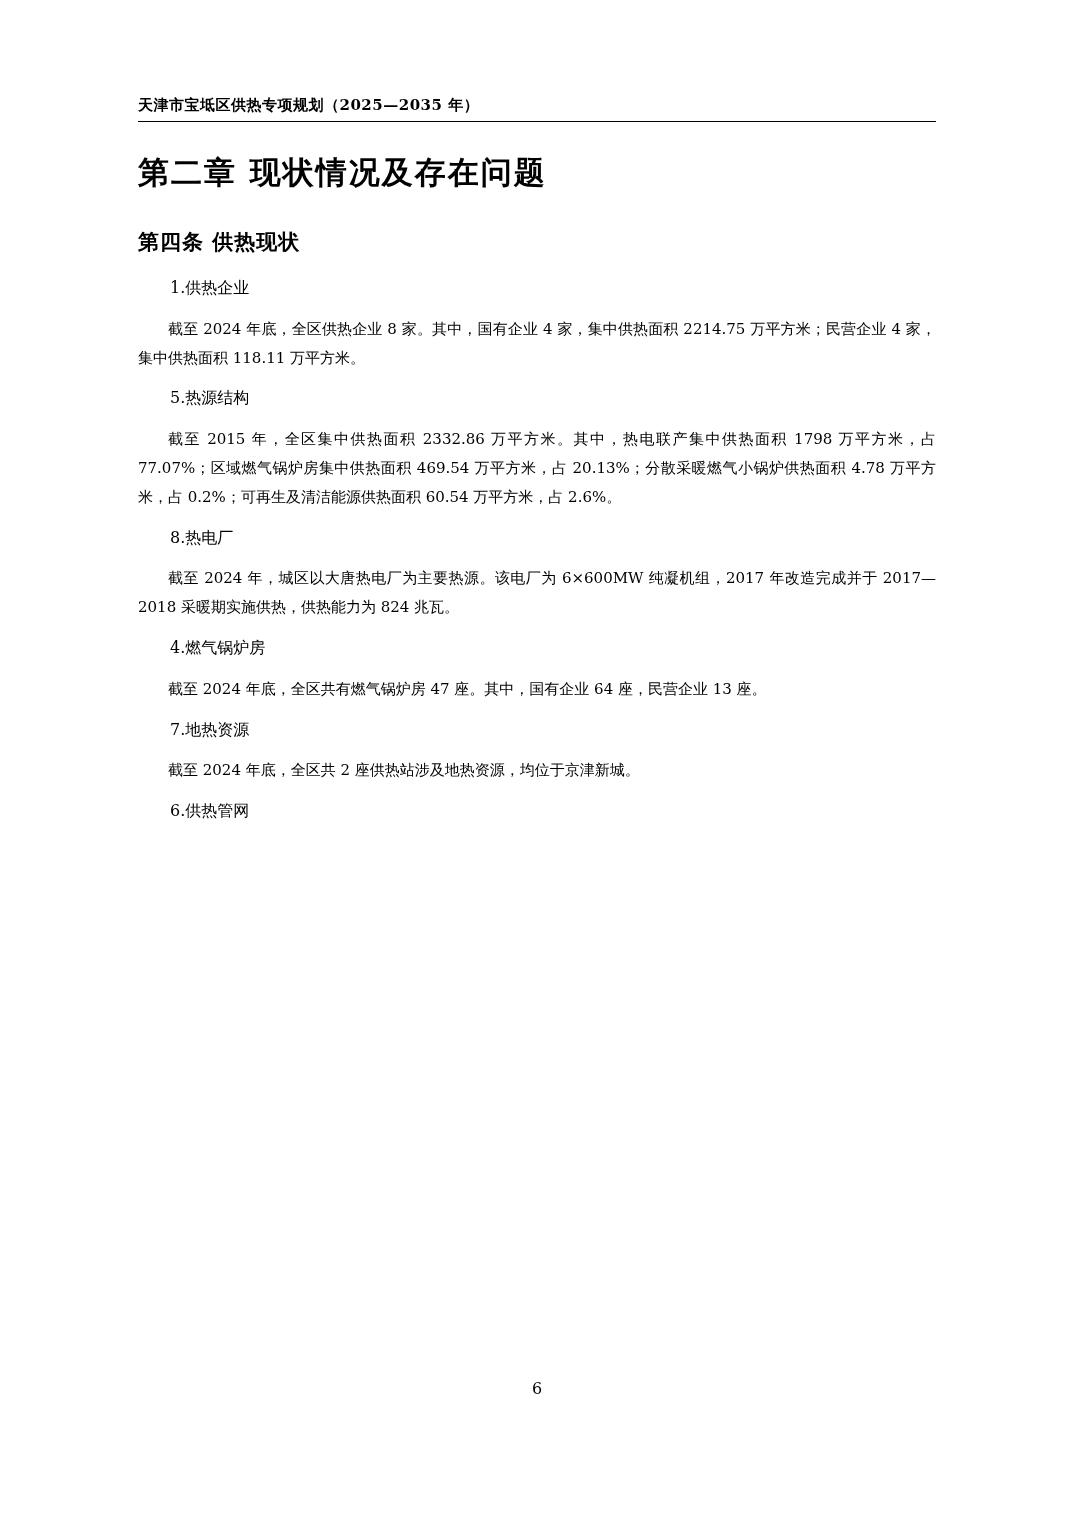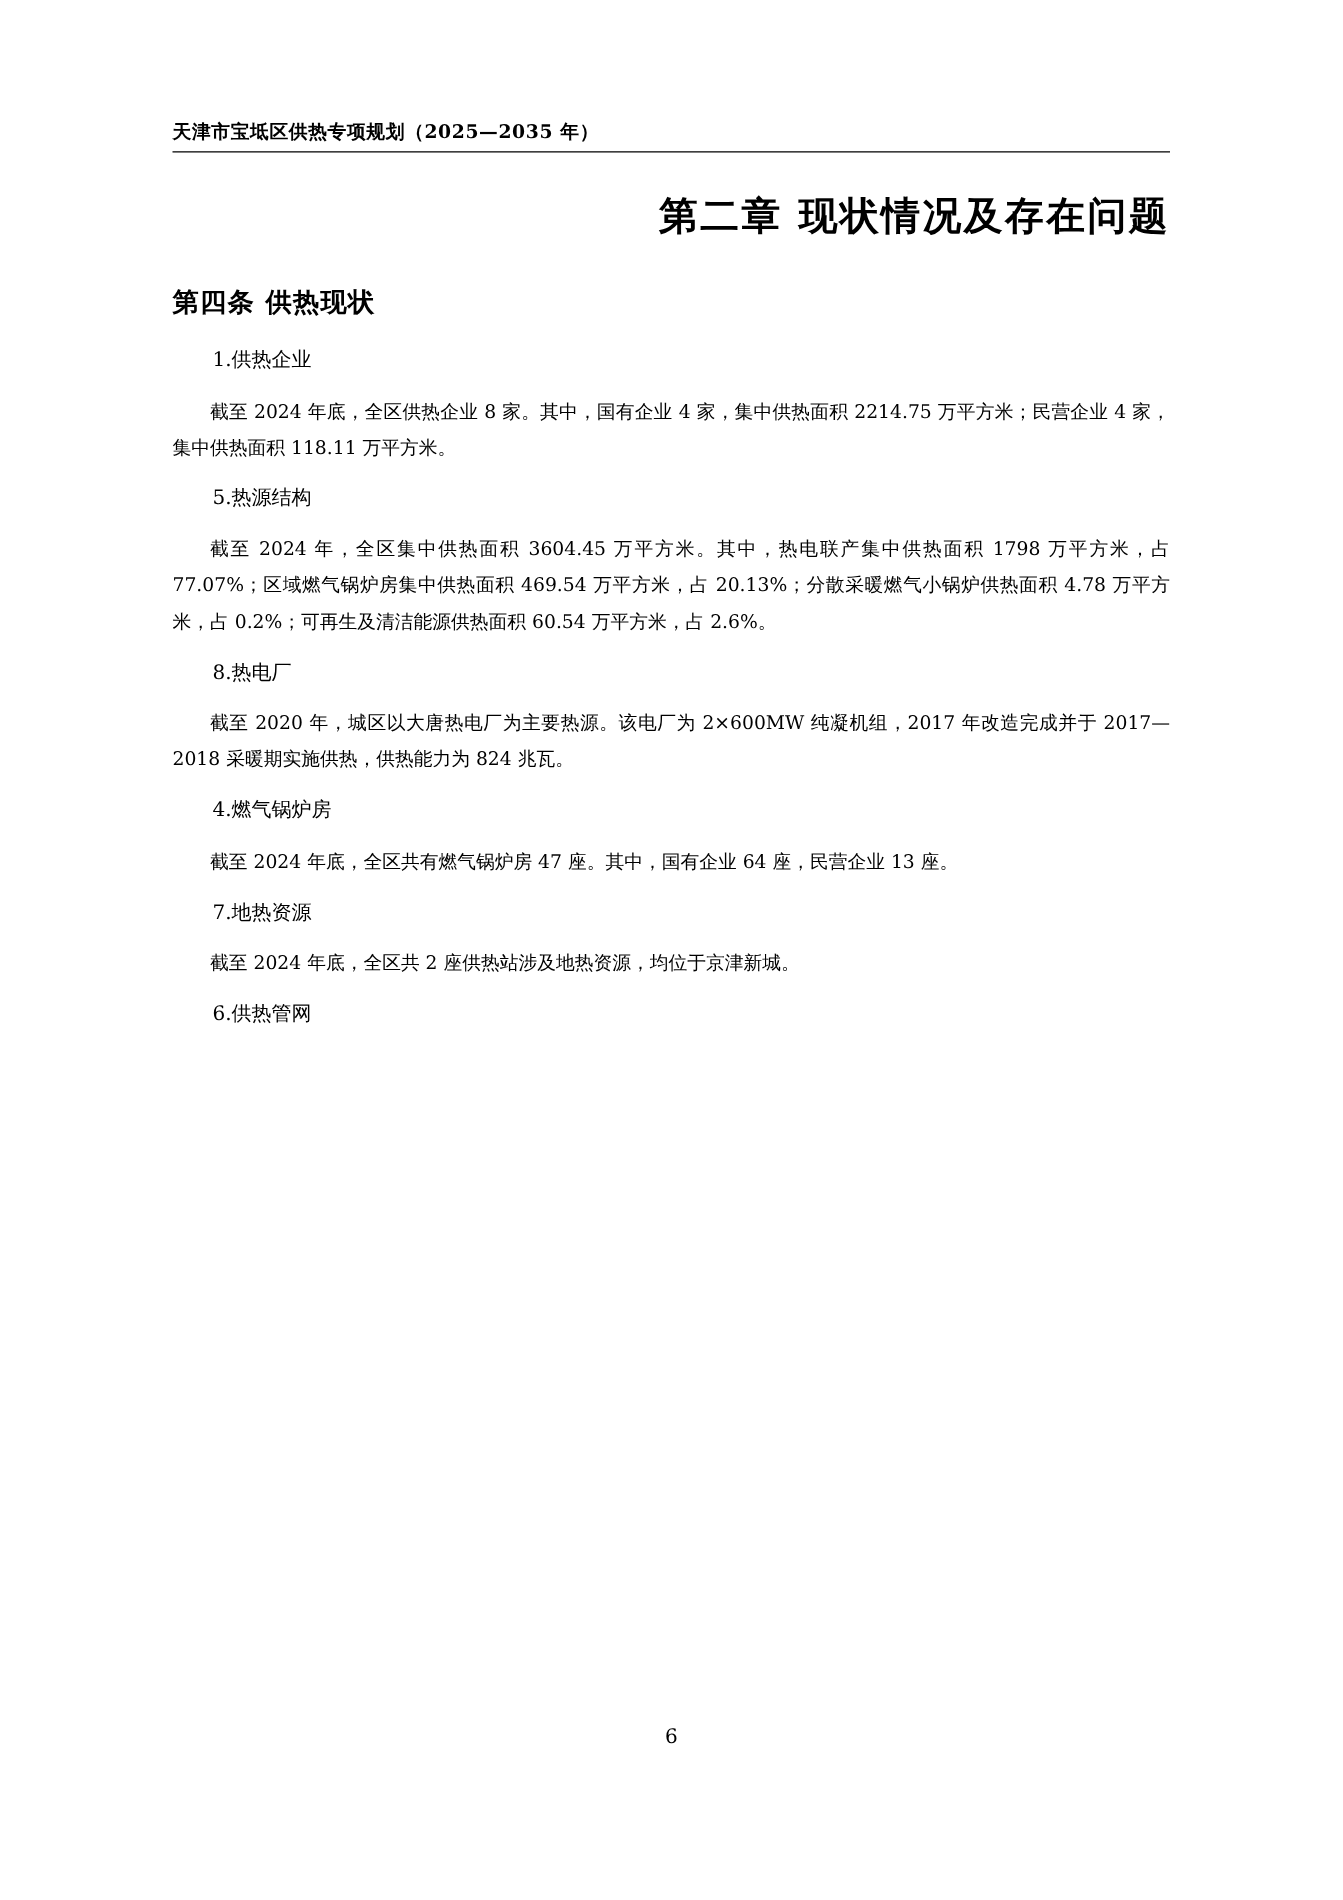--- a/index.html
+++ b/index.html
@@ -31,21 +31,21 @@
     letter-spacing: 0.5px;
     padding-bottom: 6px;
     color: #000;
   }
   .header-rule {
     border: none;
     border-top: 1.4px solid #000;
     margin: 0 0 30px 0;
   }
   h1.chapter-title {
-    text-align: right;
+    text-align: left;
     font-size: 31px;
     font-weight: bold;
     letter-spacing: 2px;
     margin: 18px 0 34px 0;
     font-family: "DejaVu Serif", "Liberation Serif", serif;
   }
   h2.article-title {
     font-size: 21px;
     font-weight: bold;
     margin: 0 0 20px 0;
@@ -86,24 +86,24 @@
     <hr class="header-rule">
 
     <h1 class="chapter-title">第二章  现状情况及存在问题</h1>
 
     <h2 class="article-title">第四条 供热现状</h2>
 
     <p class="item-heading">1.供热企业</p>
     <p class="body-para">截至 2024 年底，全区供热企业 8 家。其中，国有企业 4 家，集中供热面积 2214.75 万平方米；民营企业 4 家，集中供热面积 118.11 万平方米。</p>
 
     <p class="item-heading">5.热源结构</p>
-    <p class="body-para">截至 2024 年，全区集中供热面积 3604.45 万平方米。其中，热电联产集中供热面积 1798 万平方米，占 77.07%；区域燃气锅炉房集中供热面积 469.54 万平方米，占 20.13%；分散采暖燃气小锅炉供热面积 4.78 万平方米，占 0.2%；可再生及清洁能源供热面积 60.54 万平方米，占 2.6%。</p>
+    <p class="body-para">截至 2015 年，全区集中供热面积 2332.86 万平方米。其中，热电联产集中供热面积 1798 万平方米，占 77.07%；区域燃气锅炉房集中供热面积 469.54 万平方米，占 20.13%；分散采暖燃气小锅炉供热面积 4.78 万平方米，占 0.2%；可再生及清洁能源供热面积 60.54 万平方米，占 2.6%。</p>
 
     <p class="item-heading">8.热电厂</p>
-    <p class="body-para">截至 2020 年，城区以大唐热电厂为主要热源。该电厂为 2×600MW 纯凝机组，2017 年改造完成并于 2017—2018 采暖期实施供热，供热能力为 824 兆瓦。</p>
+    <p class="body-para">截至 2024 年，城区以大唐热电厂为主要热源。该电厂为 6×600MW 纯凝机组，2017 年改造完成并于 2017—2018 采暖期实施供热，供热能力为 824 兆瓦。</p>
 
     <p class="item-heading">4.燃气锅炉房</p>
     <p class="body-para">截至 2024 年底，全区共有燃气锅炉房 47 座。其中，国有企业 64 座，民营企业 13 座。</p>
 
     <p class="item-heading">7.地热资源</p>
     <p class="body-para">截至 2024 年底，全区共 2 座供热站涉及地热资源，均位于京津新城。</p>
 
     <p class="item-heading">6.供热管网</p>
 
   </div>

